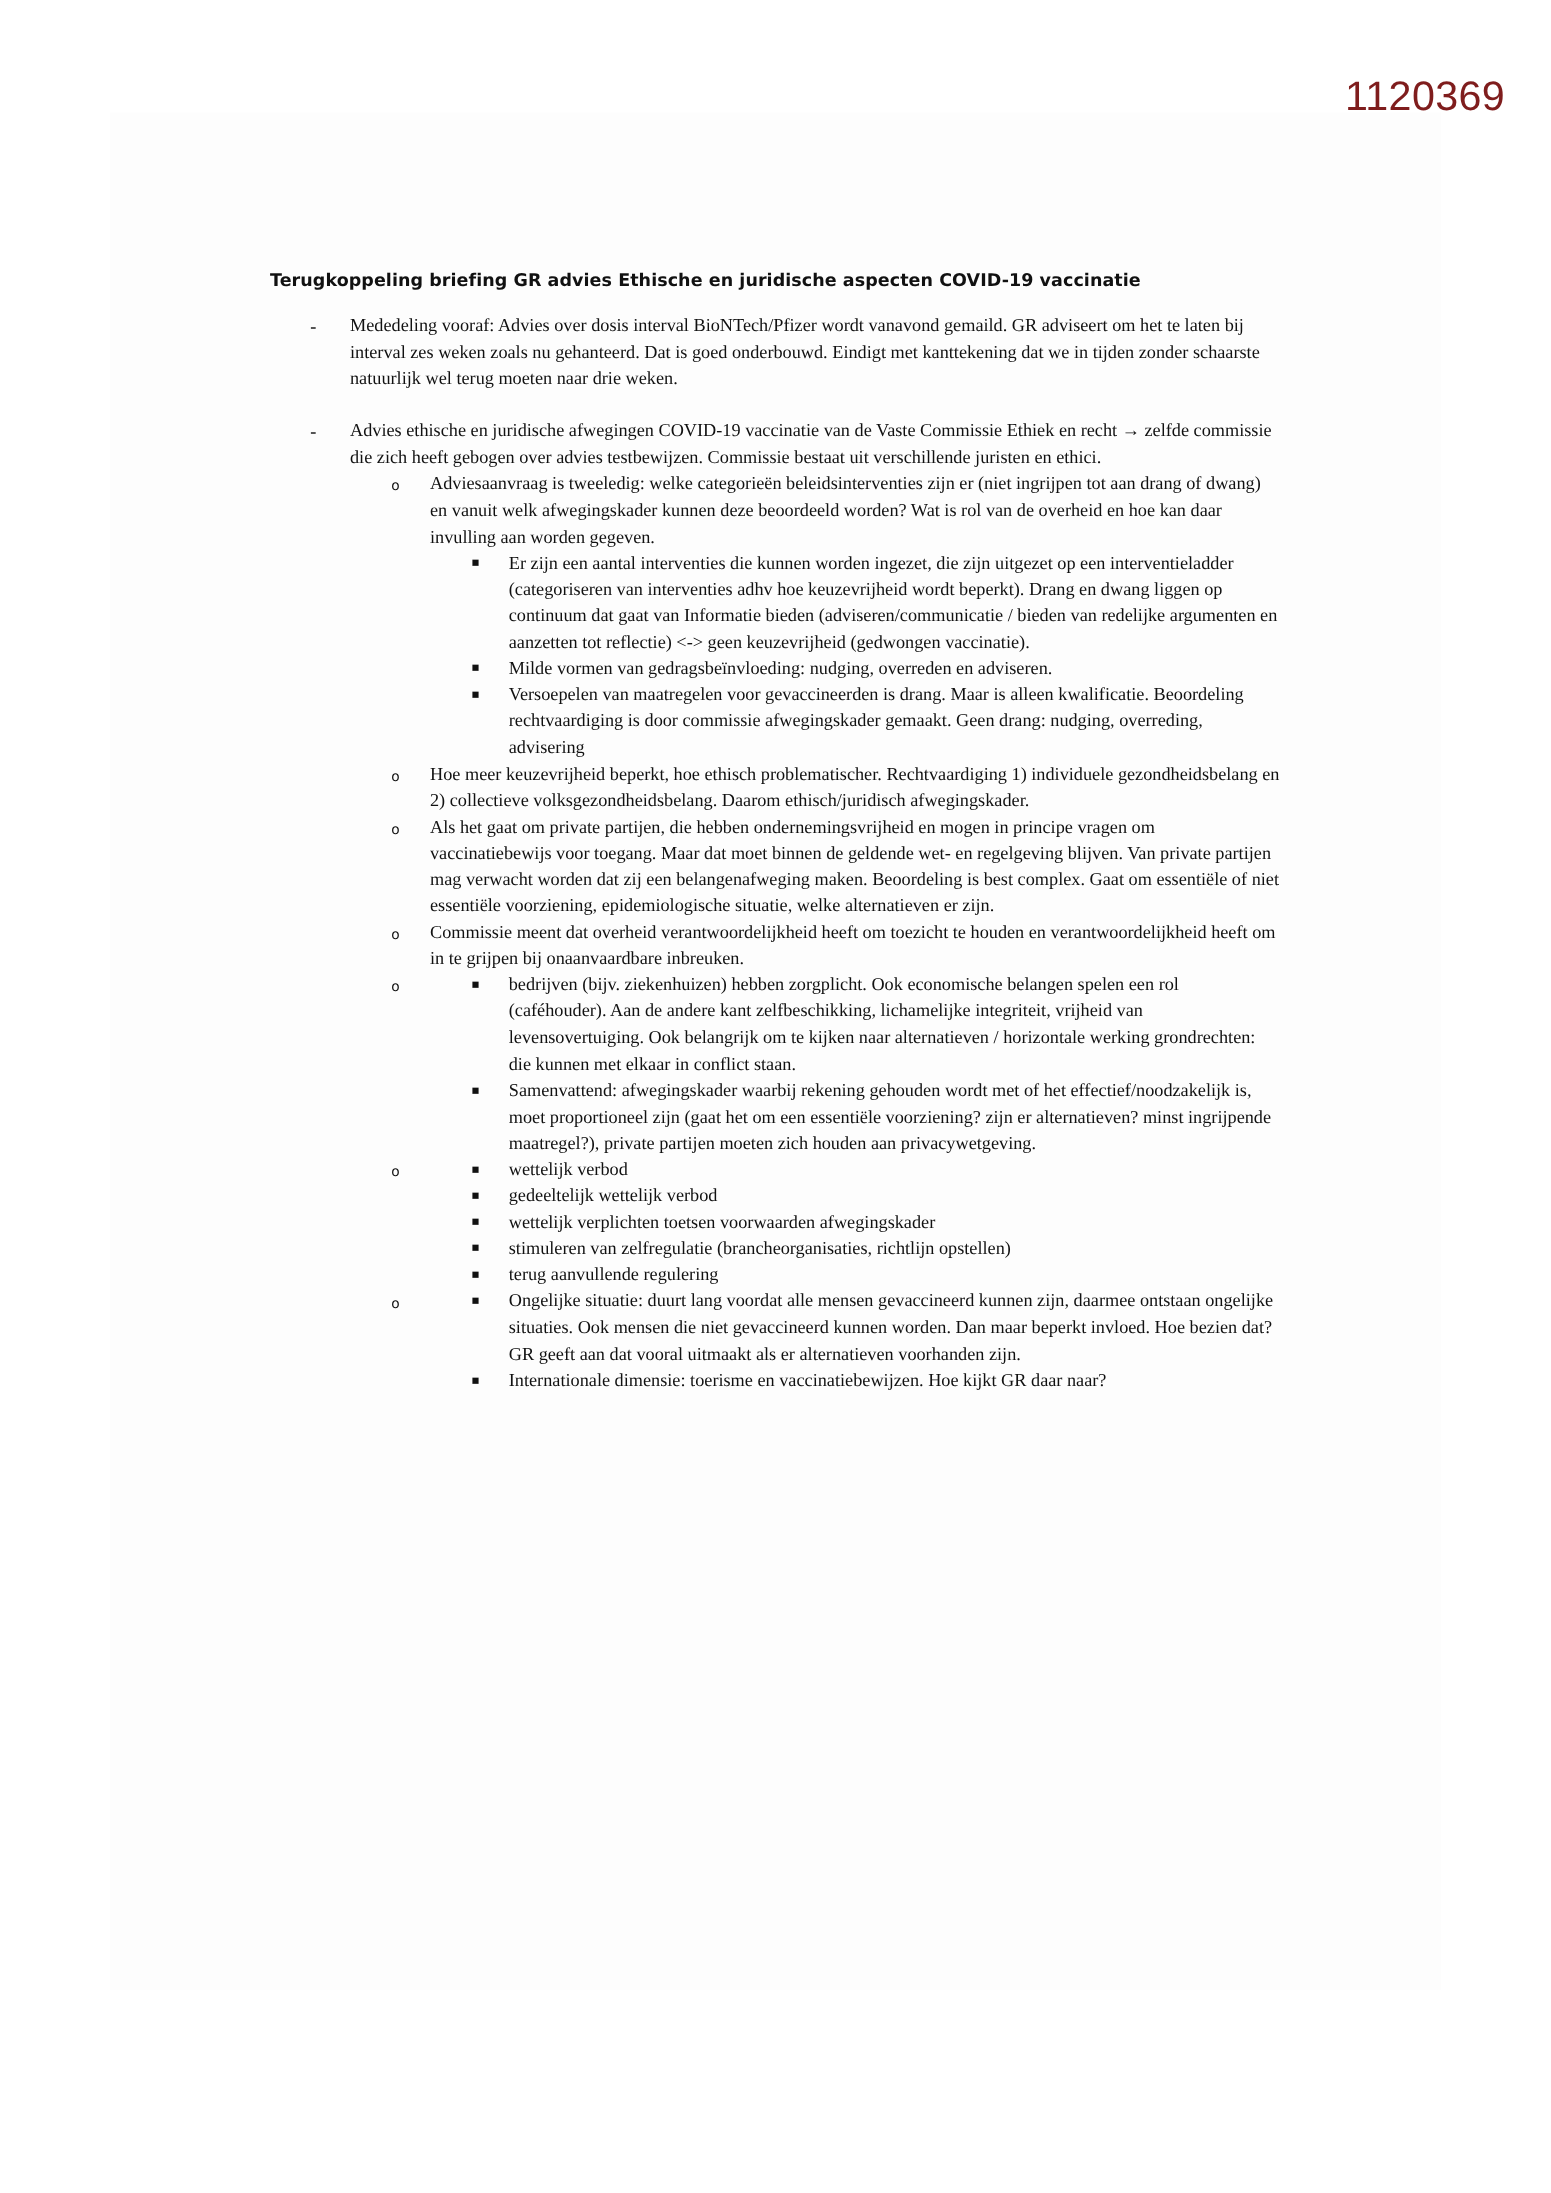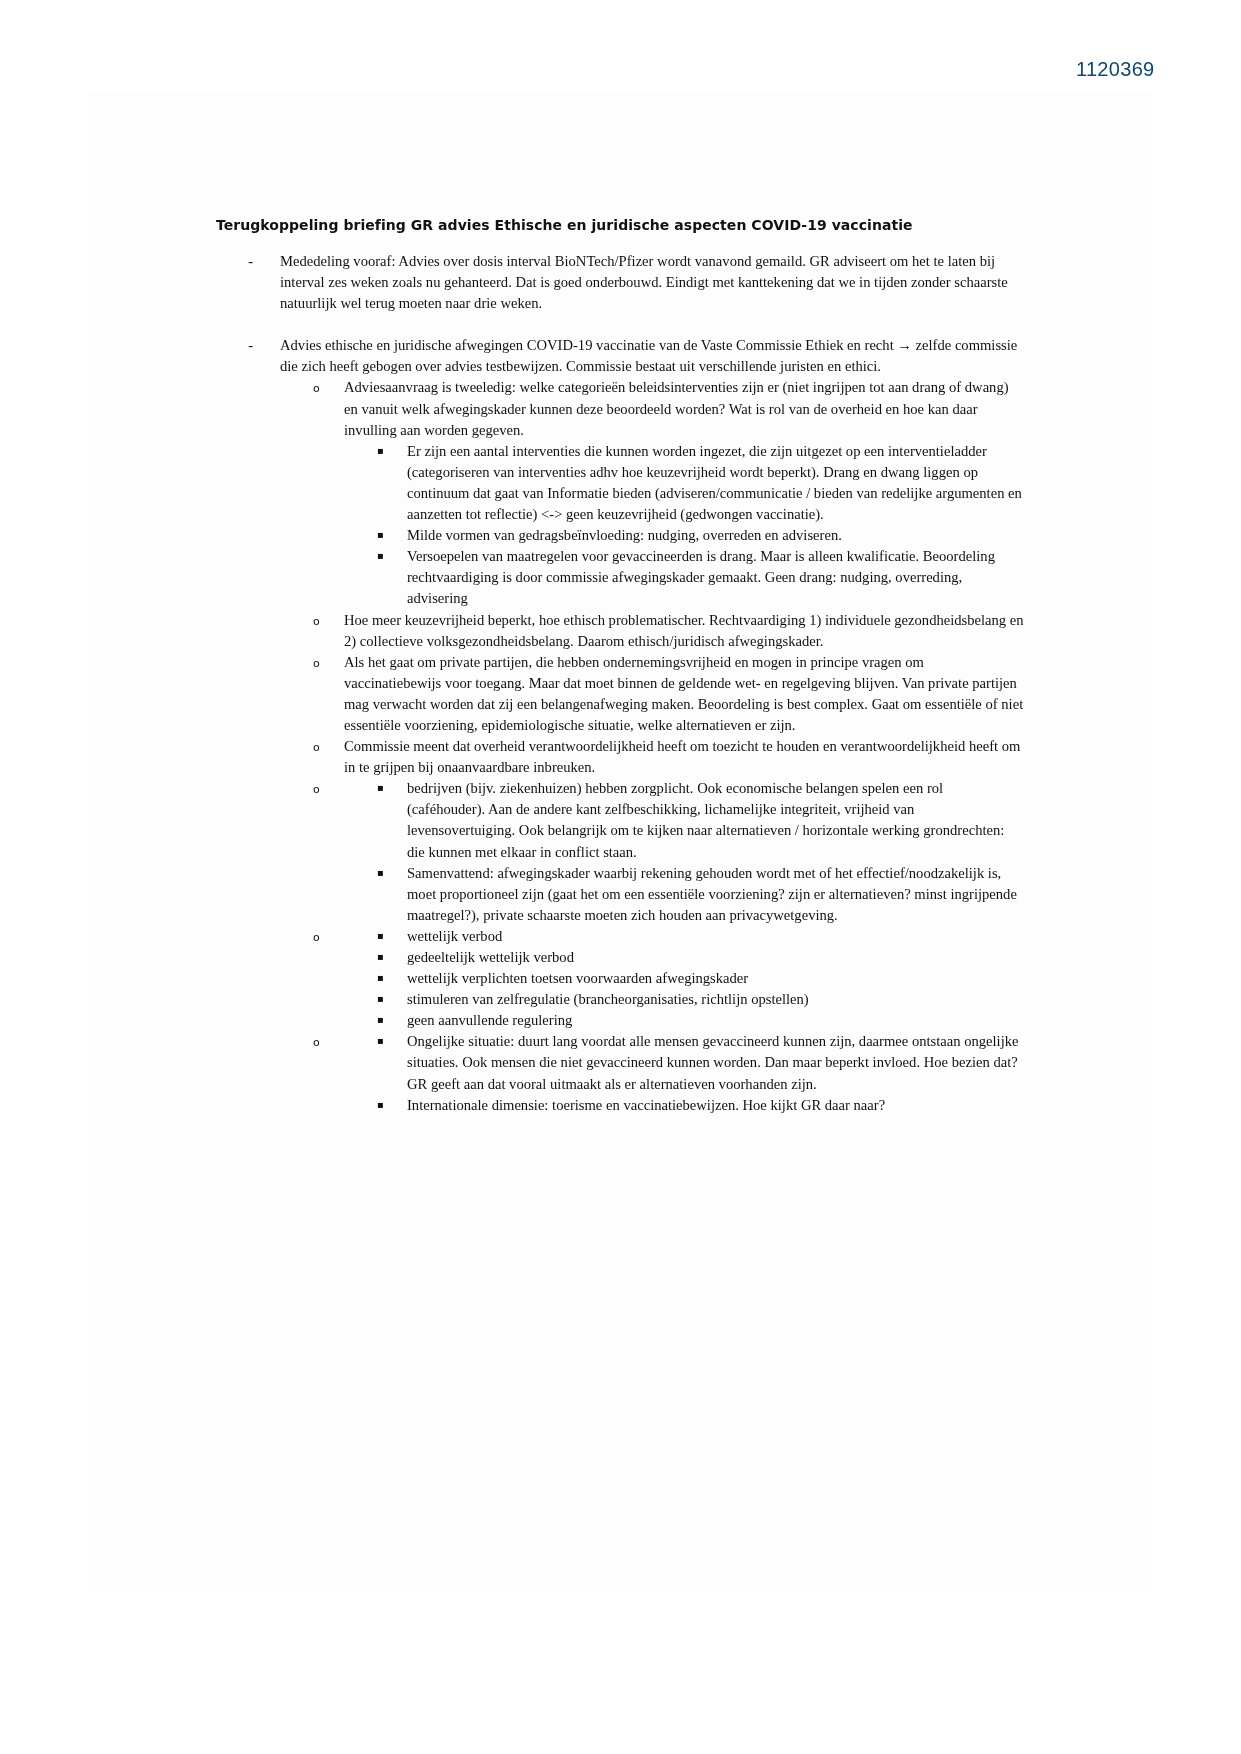--- a/index.html
+++ b/index.html
@@ -13,22 +13,22 @@
       position: relative;
       overflow: hidden;
       font-family: "DejaVu Sans", sans-serif;
       color: #111111;
     }
     .doc-id {
       position: absolute;
       top: 58px;
       left: 1076px;
       font-family: "Liberation Sans", sans-serif;
-      font-size: 20px;
-      color: #0c4a6e;
+      font-size: 33px;
+      color: #7f1d1d;
       letter-spacing: 0.3px;
     }
     .scan-page {
       position: absolute;
       left: 88px;
       top: 90px;
       width: 1065px;
       height: 1502px;
       background: #fdfdfd;
     }
@@ -148,21 +148,21 @@
 
         <li>
           <span class="marker">o</span>
           <ul class="lvl3">
             <li>
               <span class="marker">▪</span>
               <span class="text">bedrijven (bijv. ziekenhuizen) hebben zorgplicht. Ook economische belangen spelen een rol (caféhouder). Aan de andere kant zelfbeschikking, lichamelijke integriteit, vrijheid van levensovertuiging. Ook belangrijk om te kijken naar alternatieven / horizontale werking grondrechten: die kunnen met elkaar in conflict staan.</span>
             </li>
             <li>
               <span class="marker">▪</span>
-              <span class="text">Samenvattend: afwegingskader waarbij rekening gehouden wordt met of het effectief/noodzakelijk is, moet proportioneel zijn (gaat het om een essentiële voorziening? zijn er alternatieven? minst ingrijpende maatregel?), private schaarste moeten zich houden aan privacywetgeving.</span>
+              <span class="text">Samenvattend: afwegingskader waarbij rekening gehouden wordt met of het effectief/noodzakelijk is, moet proportioneel zijn (gaat het om een essentiële voorziening? zijn er alternatieven? minst ingrijpende maatregel?), private partijen moeten zich houden aan privacywetgeving.</span>
             </li>
           </ul>
         </li>
 
         <li>
           <span class="marker">o</span>
           <ul class="lvl3">
             <li>
               <span class="marker">▪</span>
               <span class="text">wettelijk verbod</span>
@@ -174,21 +174,21 @@
             <li>
               <span class="marker">▪</span>
               <span class="text">wettelijk verplichten toetsen voorwaarden afwegingskader</span>
             </li>
             <li>
               <span class="marker">▪</span>
               <span class="text">stimuleren van zelfregulatie (brancheorganisaties, richtlijn opstellen)</span>
             </li>
             <li>
               <span class="marker">▪</span>
-              <span class="text">geen aanvullende regulering</span>
+              <span class="text">terug aanvullende regulering</span>
             </li>
           </ul>
         </li>
 
         <li>
           <span class="marker">o</span>
           <ul class="lvl3">
             <li>
               <span class="marker">▪</span>
               <span class="text">Ongelijke situatie: duurt lang voordat alle mensen gevaccineerd kunnen zijn, daarmee ontstaan ongelijke situaties. Ook mensen die niet gevaccineerd kunnen worden. Dan maar beperkt invloed. Hoe bezien dat? GR geeft aan dat vooral uitmaakt als er alternatieven voorhanden zijn.</span>

